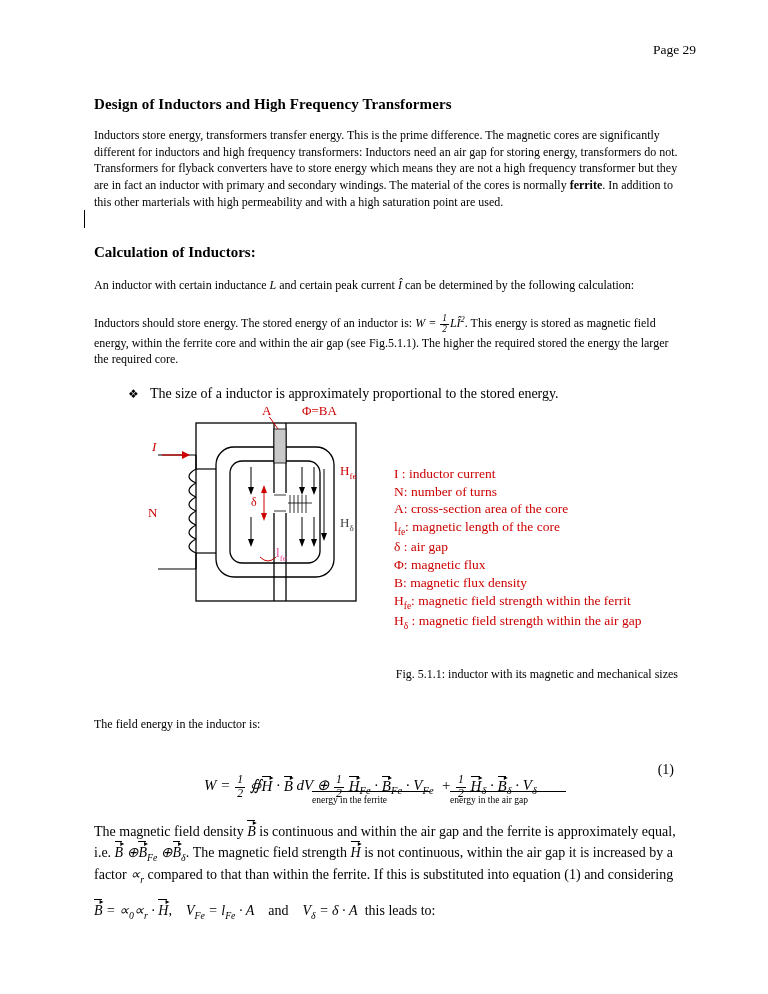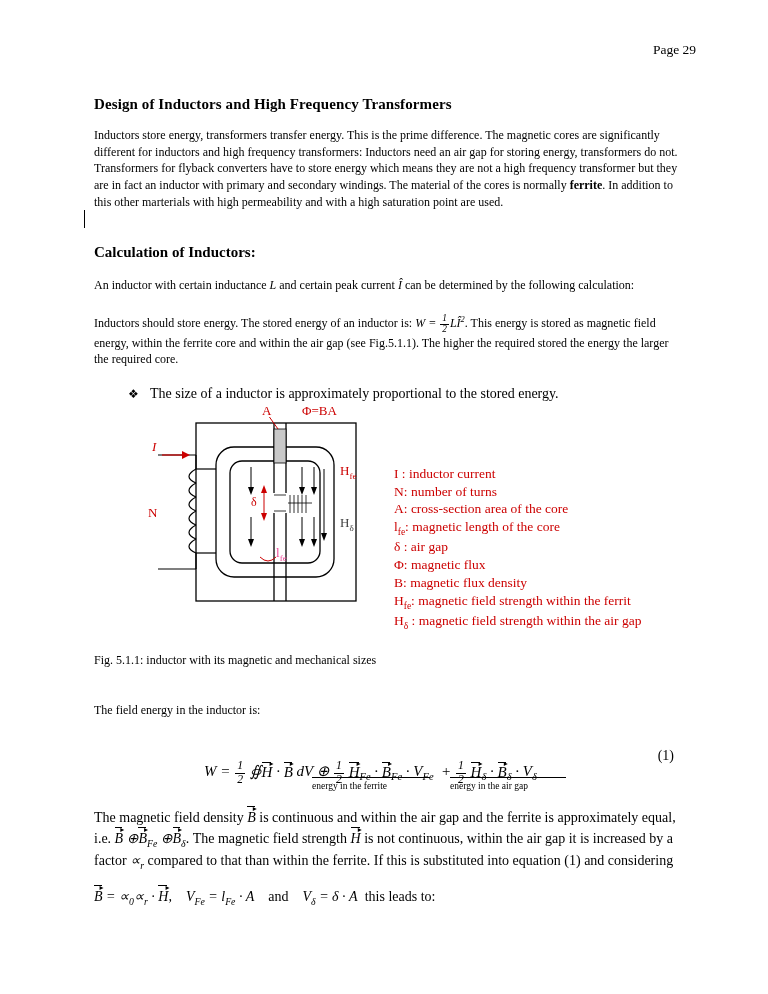--- a/index.html
+++ b/index.html
@@ -91,23 +91,23 @@
     position: absolute;
     left: 300px;
     top: 20px;
     color: #cc0000;
     font-size: 13.5px;
     line-height: 1.32;
     margin-top: 28px;
   }
   .legend div { white-space: nowrap; }
   .fig-caption {
-    text-align: left;
+    text-align: right;
     font-size: 12px;
-    margin-top: 6px;
+    margin-top: 20px;
   }
 
   
   .eq-block {
     position: relative;
     margin-top: 26px;
     height: 58px;
   }
   .eq-main {
     position: absolute;

